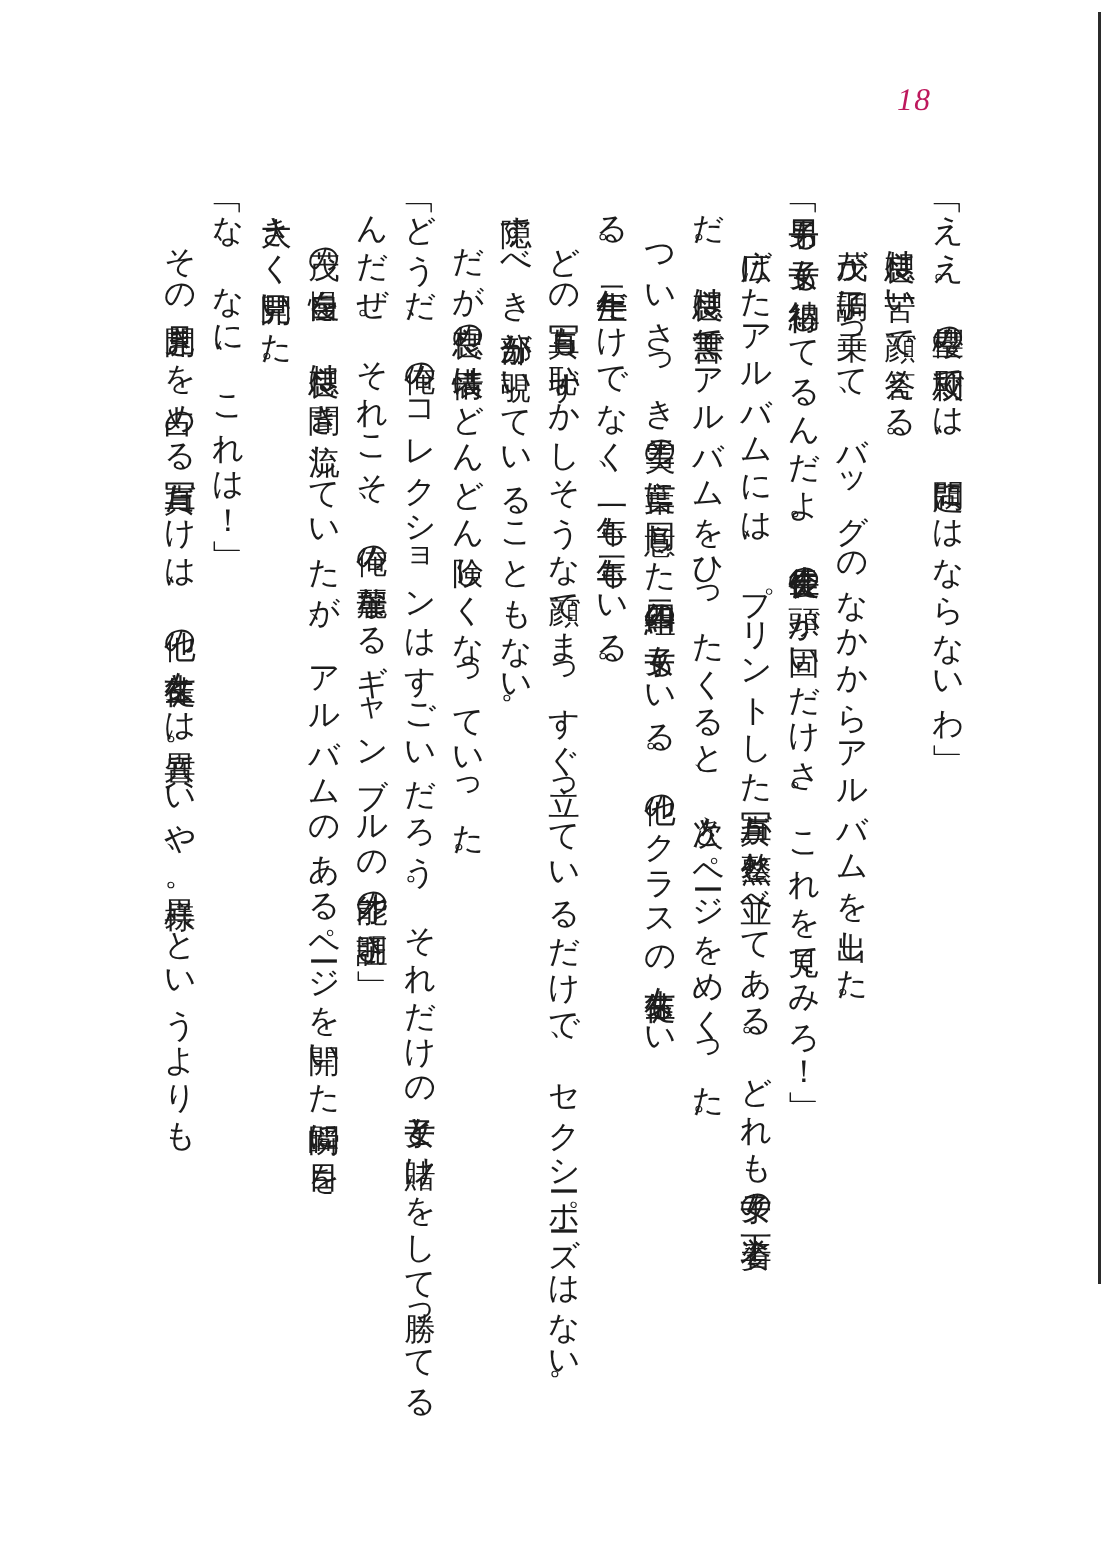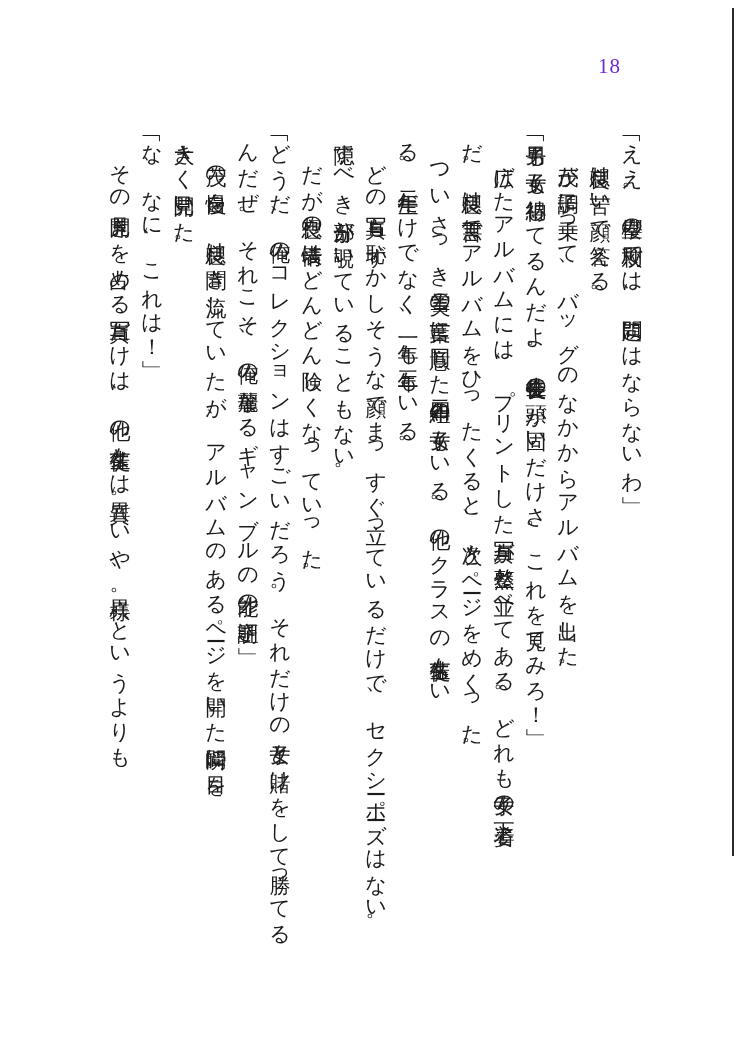--- a/index.html
+++ b/index.html
@@ -14,21 +14,22 @@
     background: #ffffff;
     overflow: hidden;
     font-family: "Liberation Serif", "DejaVu Serif", serif;
     color: #1c1c1c;
   }
   .page-number {
     position: absolute;
     top: 54px;
     left: 598px;
     font-size: 21px;
-    color: #6d28d9;
+    font-style: italic;
+    color: #be185d;
     letter-spacing: 1px;
   }
   .text-columns {
     position: absolute;
     top: 128px;
     right: 88px;
     width: 548px;
     height: 858px;
     writing-mode: vertical-rl;
     text-orientation: mixed;

